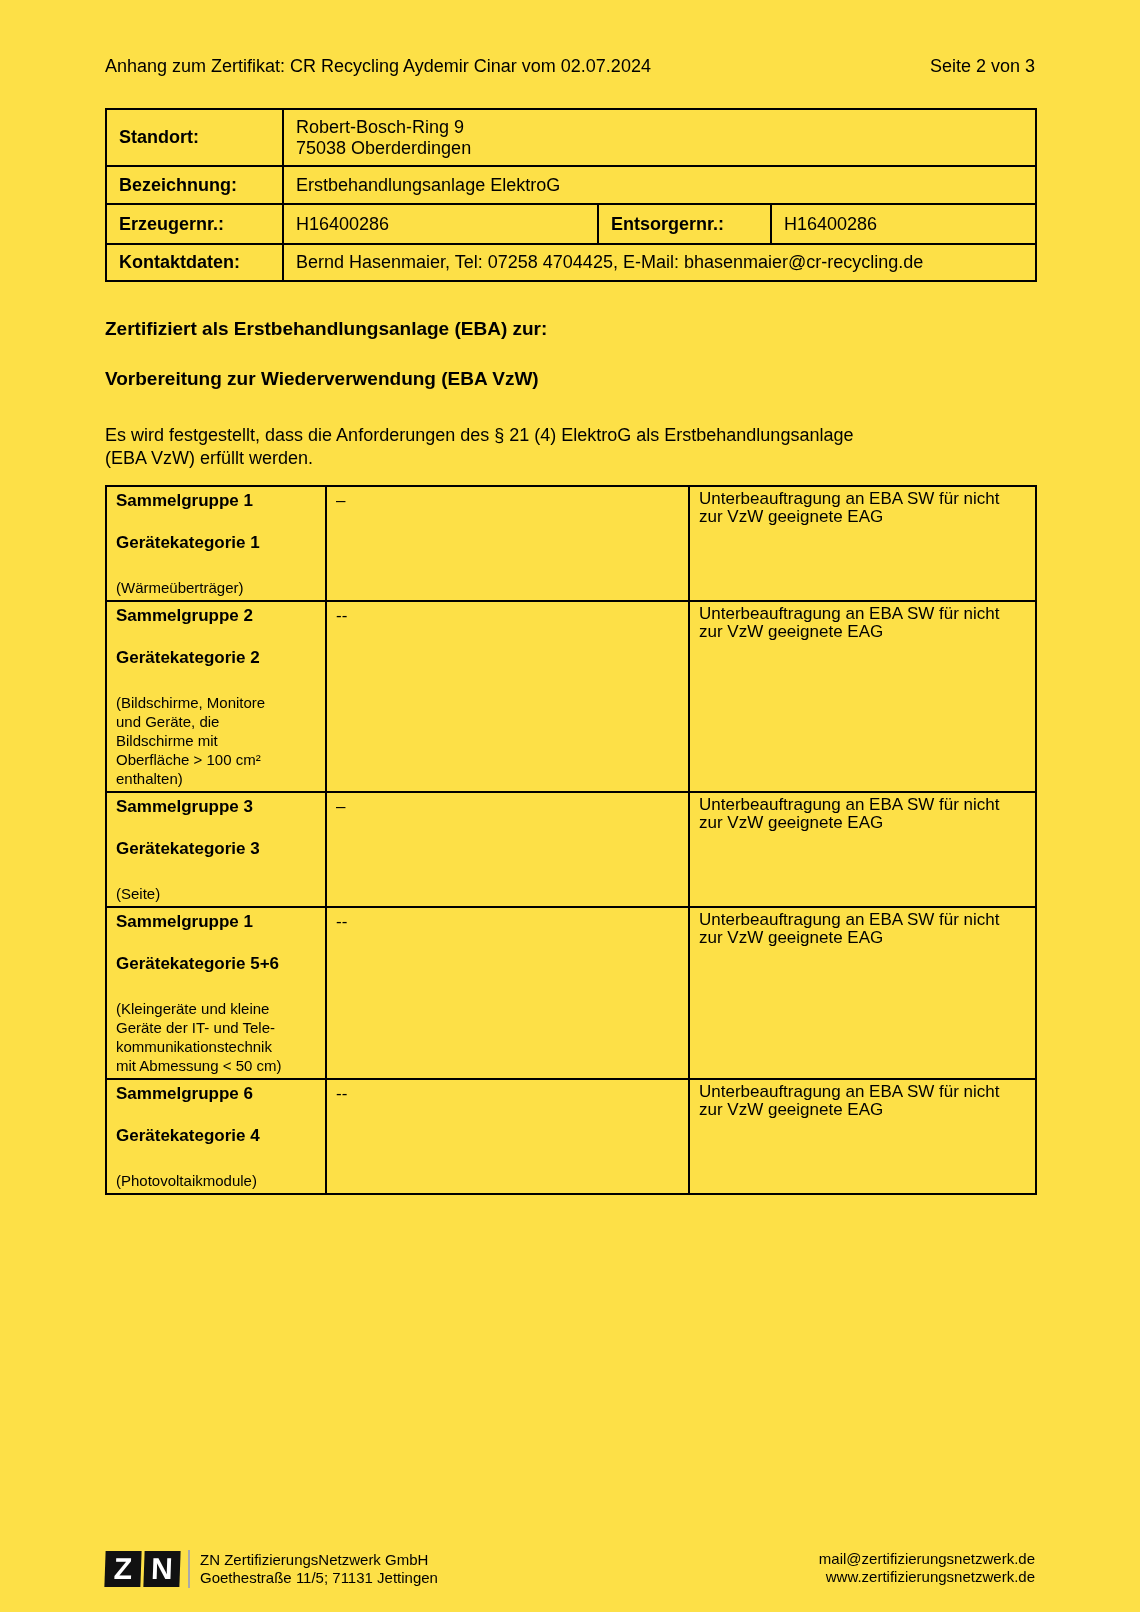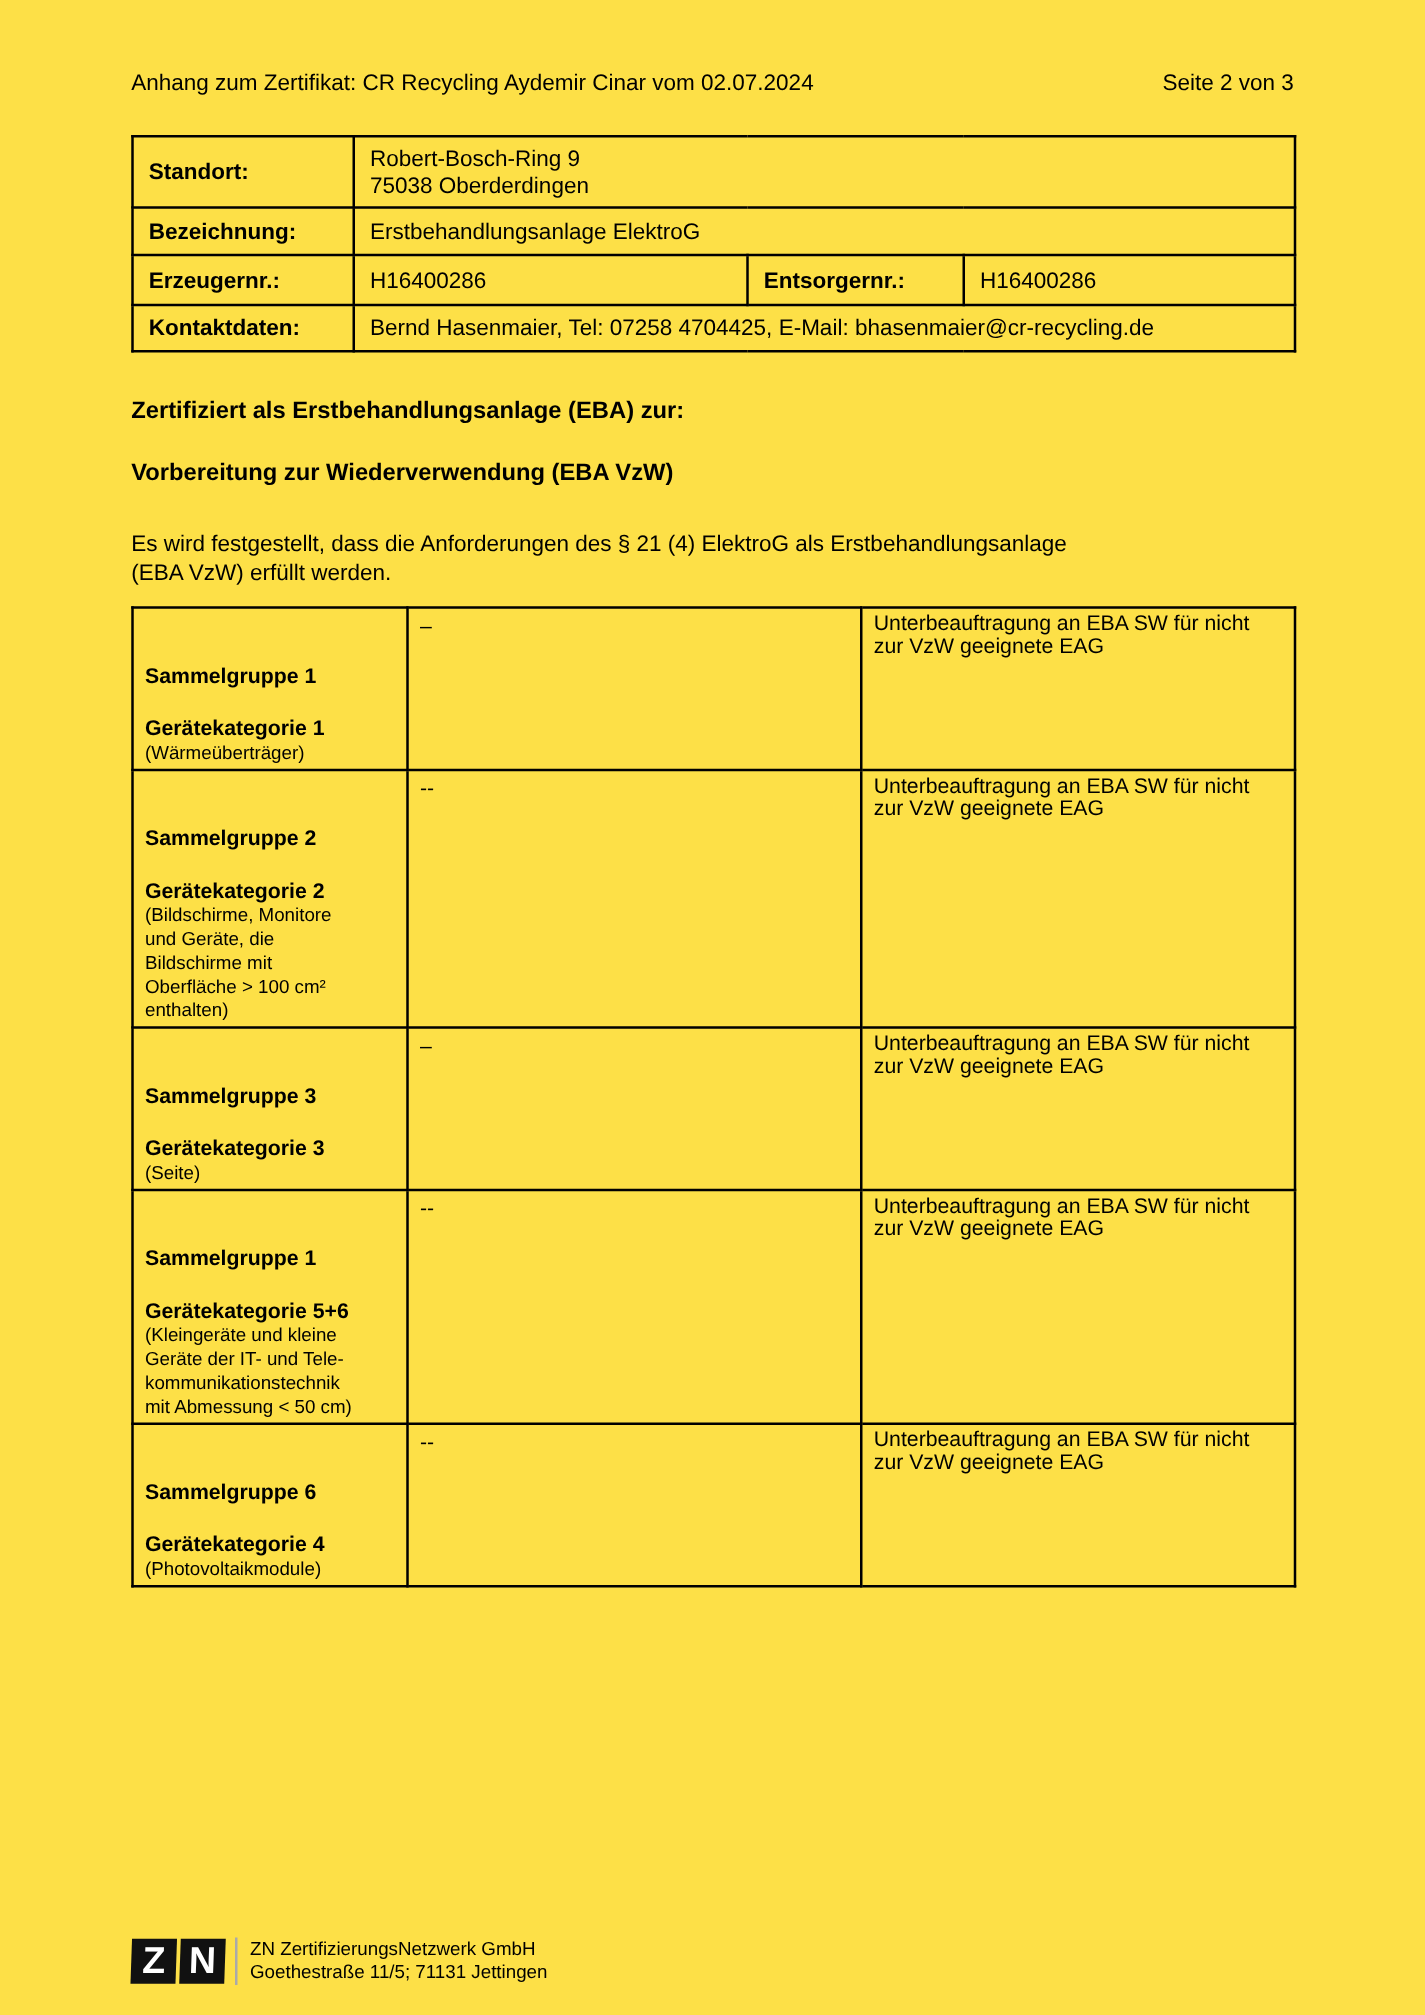--- a/index.html
+++ b/index.html
@@ -33,24 +33,24 @@
   
   .treatment-table {
     position:absolute; top:485px; left:105px; width:930px;
     border-collapse:collapse; table-layout:fixed; font-size:17px;
   }
   .treatment-table th, .treatment-table td {
     border:2px solid #000; padding:3px 9px; text-align:left; vertical-align:top;
   }
   .treatment-table th { font-weight:bold; line-height:21px; }
   .treatment-table th.c1 { vertical-align:middle; }
-  .grp { font-weight:bold; line-height:21px;margin-top:40px; }
+  .grp { font-weight:bold; line-height:21px; }
   .spacer { height:21px; }
   .cat { font-weight:bold; line-height:21px; }
-  .note { font-size:15px; line-height:19px; }
+  .note { font-size:15px; line-height:19px;margin-top:25px; }
   .exc { line-height:21px; }
   .rem { line-height:18px; }
 
   
   .footer {
     position:absolute; top:1550px; left:105px; width:930px;
     display:flex; justify-content:space-between; align-items:flex-start;
     font-size:15px; line-height:18px;
   }
   .footer-left { display:flex; align-items:center; }
@@ -191,15 +191,19 @@
       <div class="logo">
         <div class="logo-sq">Z</div>
         <div class="logo-sq">N</div>
       </div>
       <div class="footer-divider"></div>
       <div>
         <div>ZN ZertifizierungsNetzwerk GmbH</div>
         <div>Goethestraße 11/5; 71131 Jettingen</div>
       </div>
     </div>
+    <div class="footer-right">
+      <div>mail@zertifizierungsnetzwerk.de</div>
+      <div>www.zertifizierungsnetzwerk.de</div>
+    </div>
   </div>
 
 </div>
 
 </body></html>

